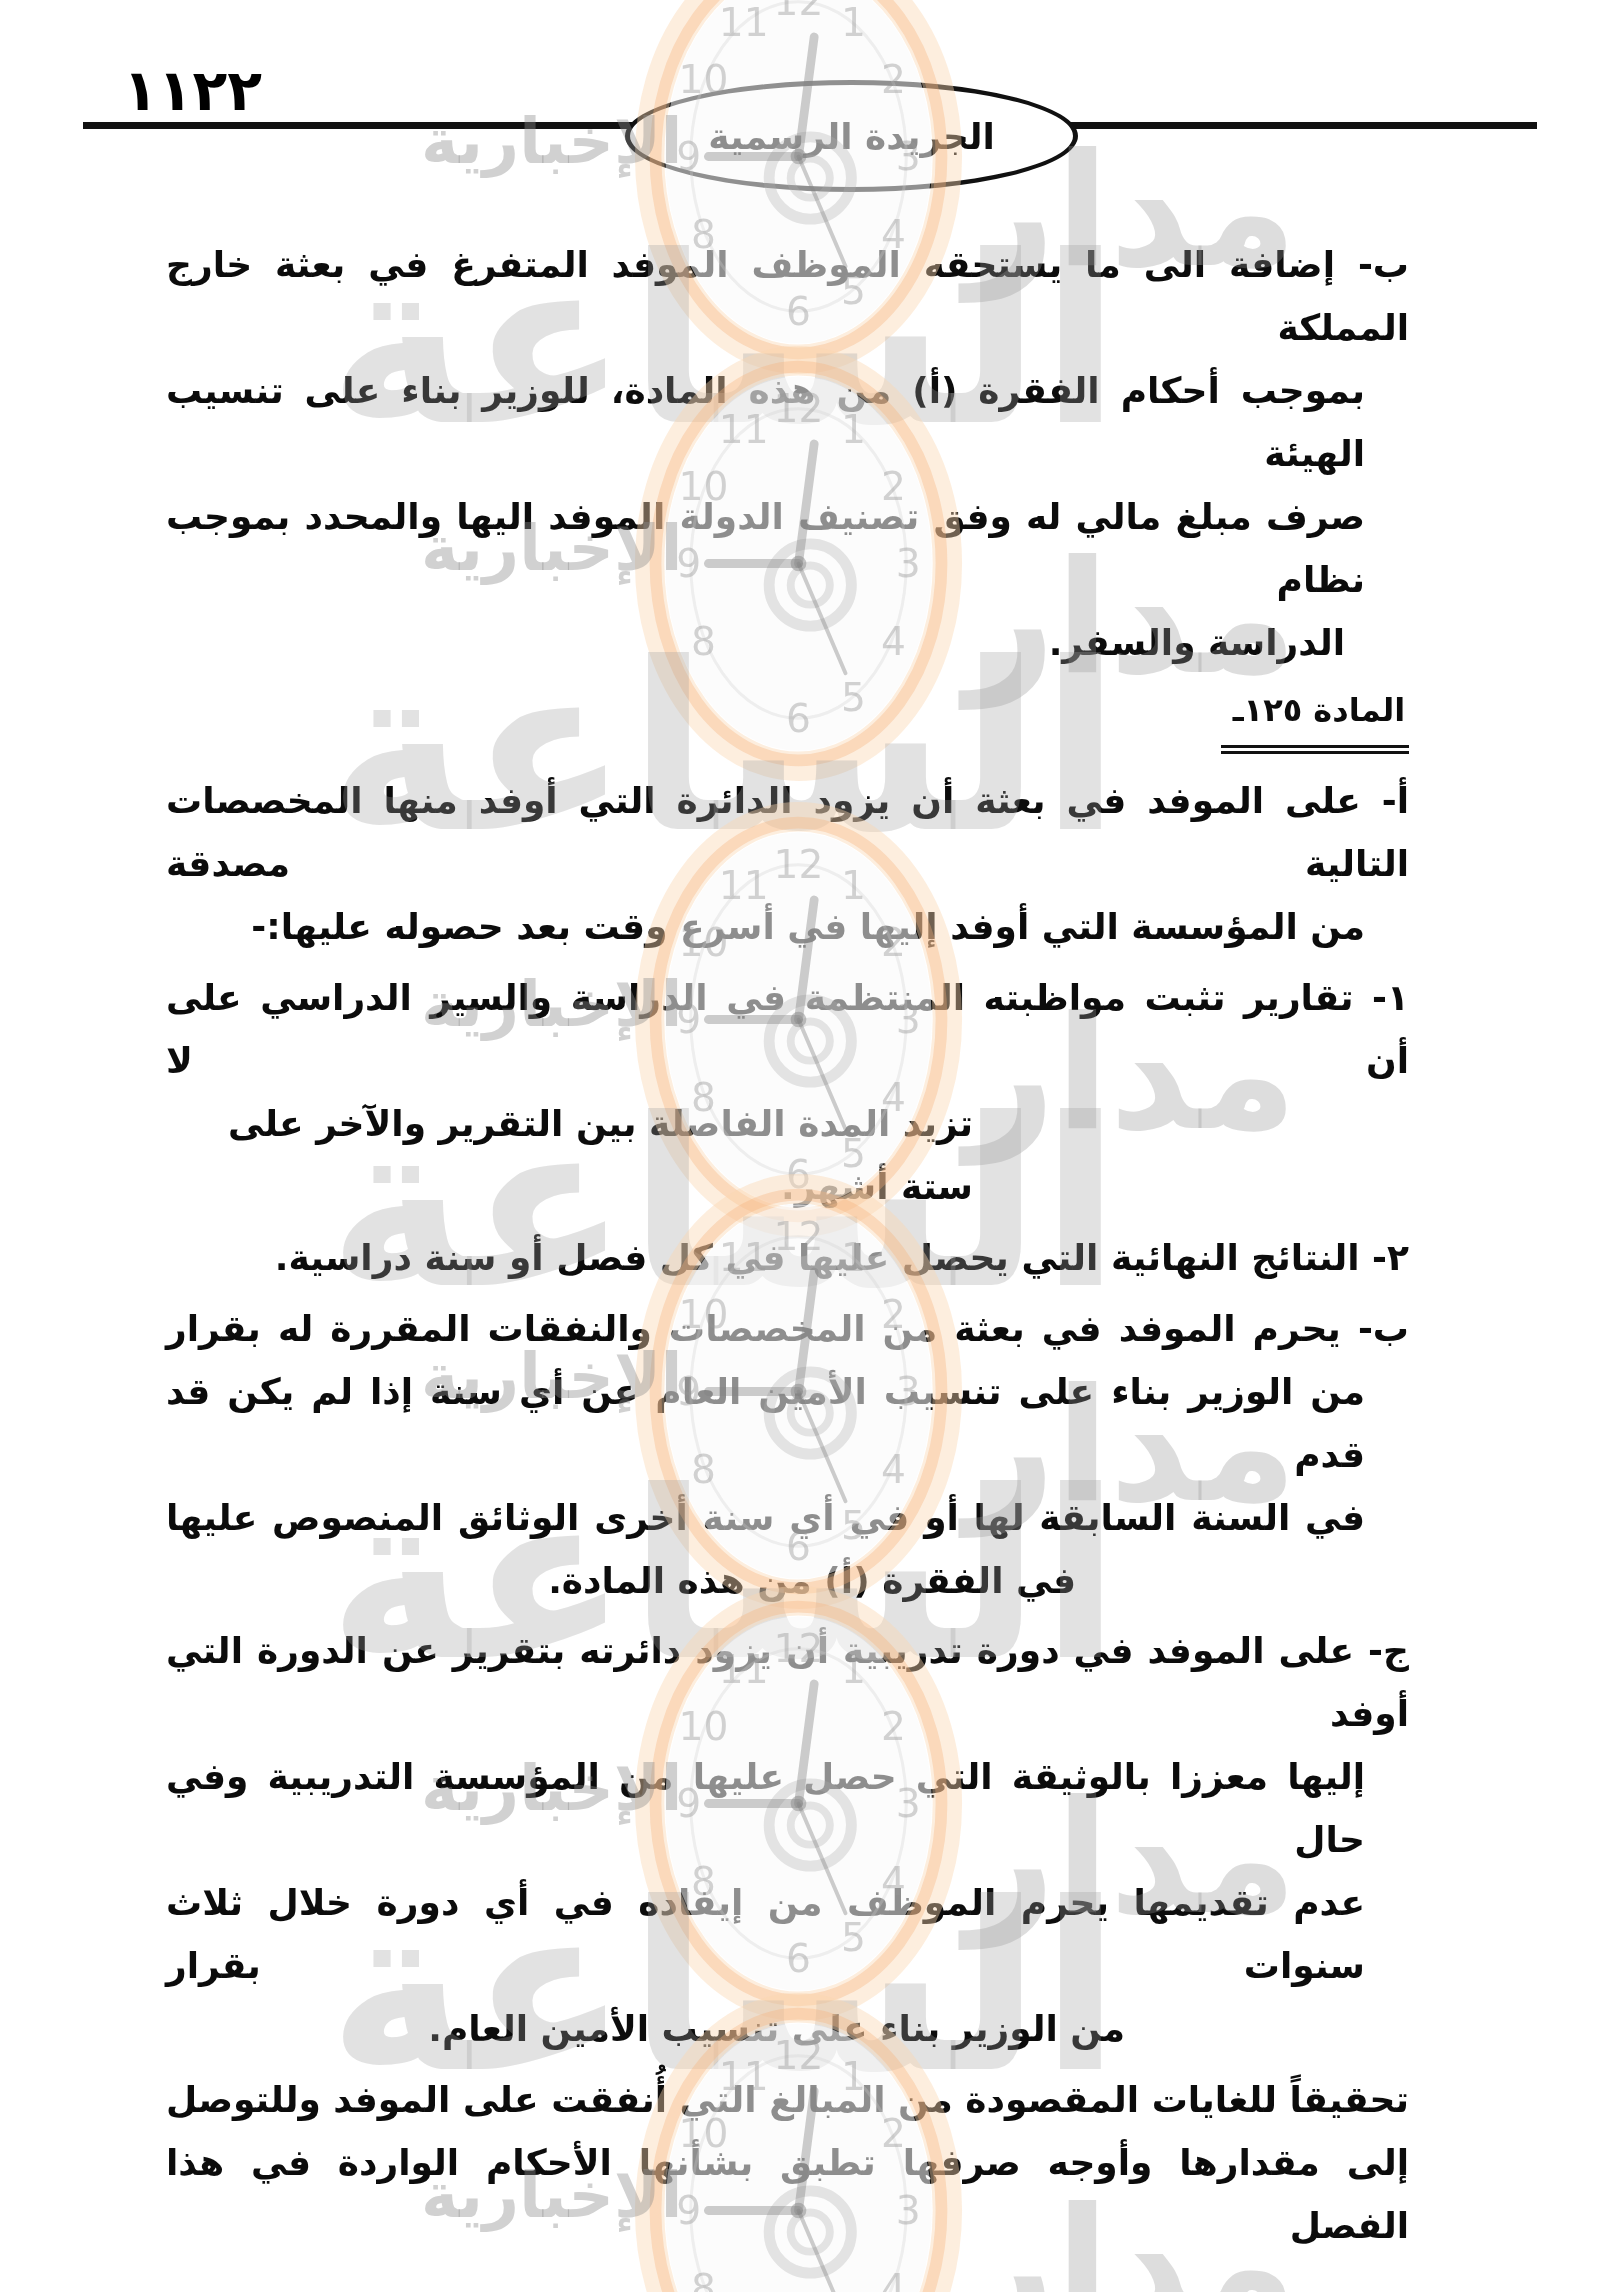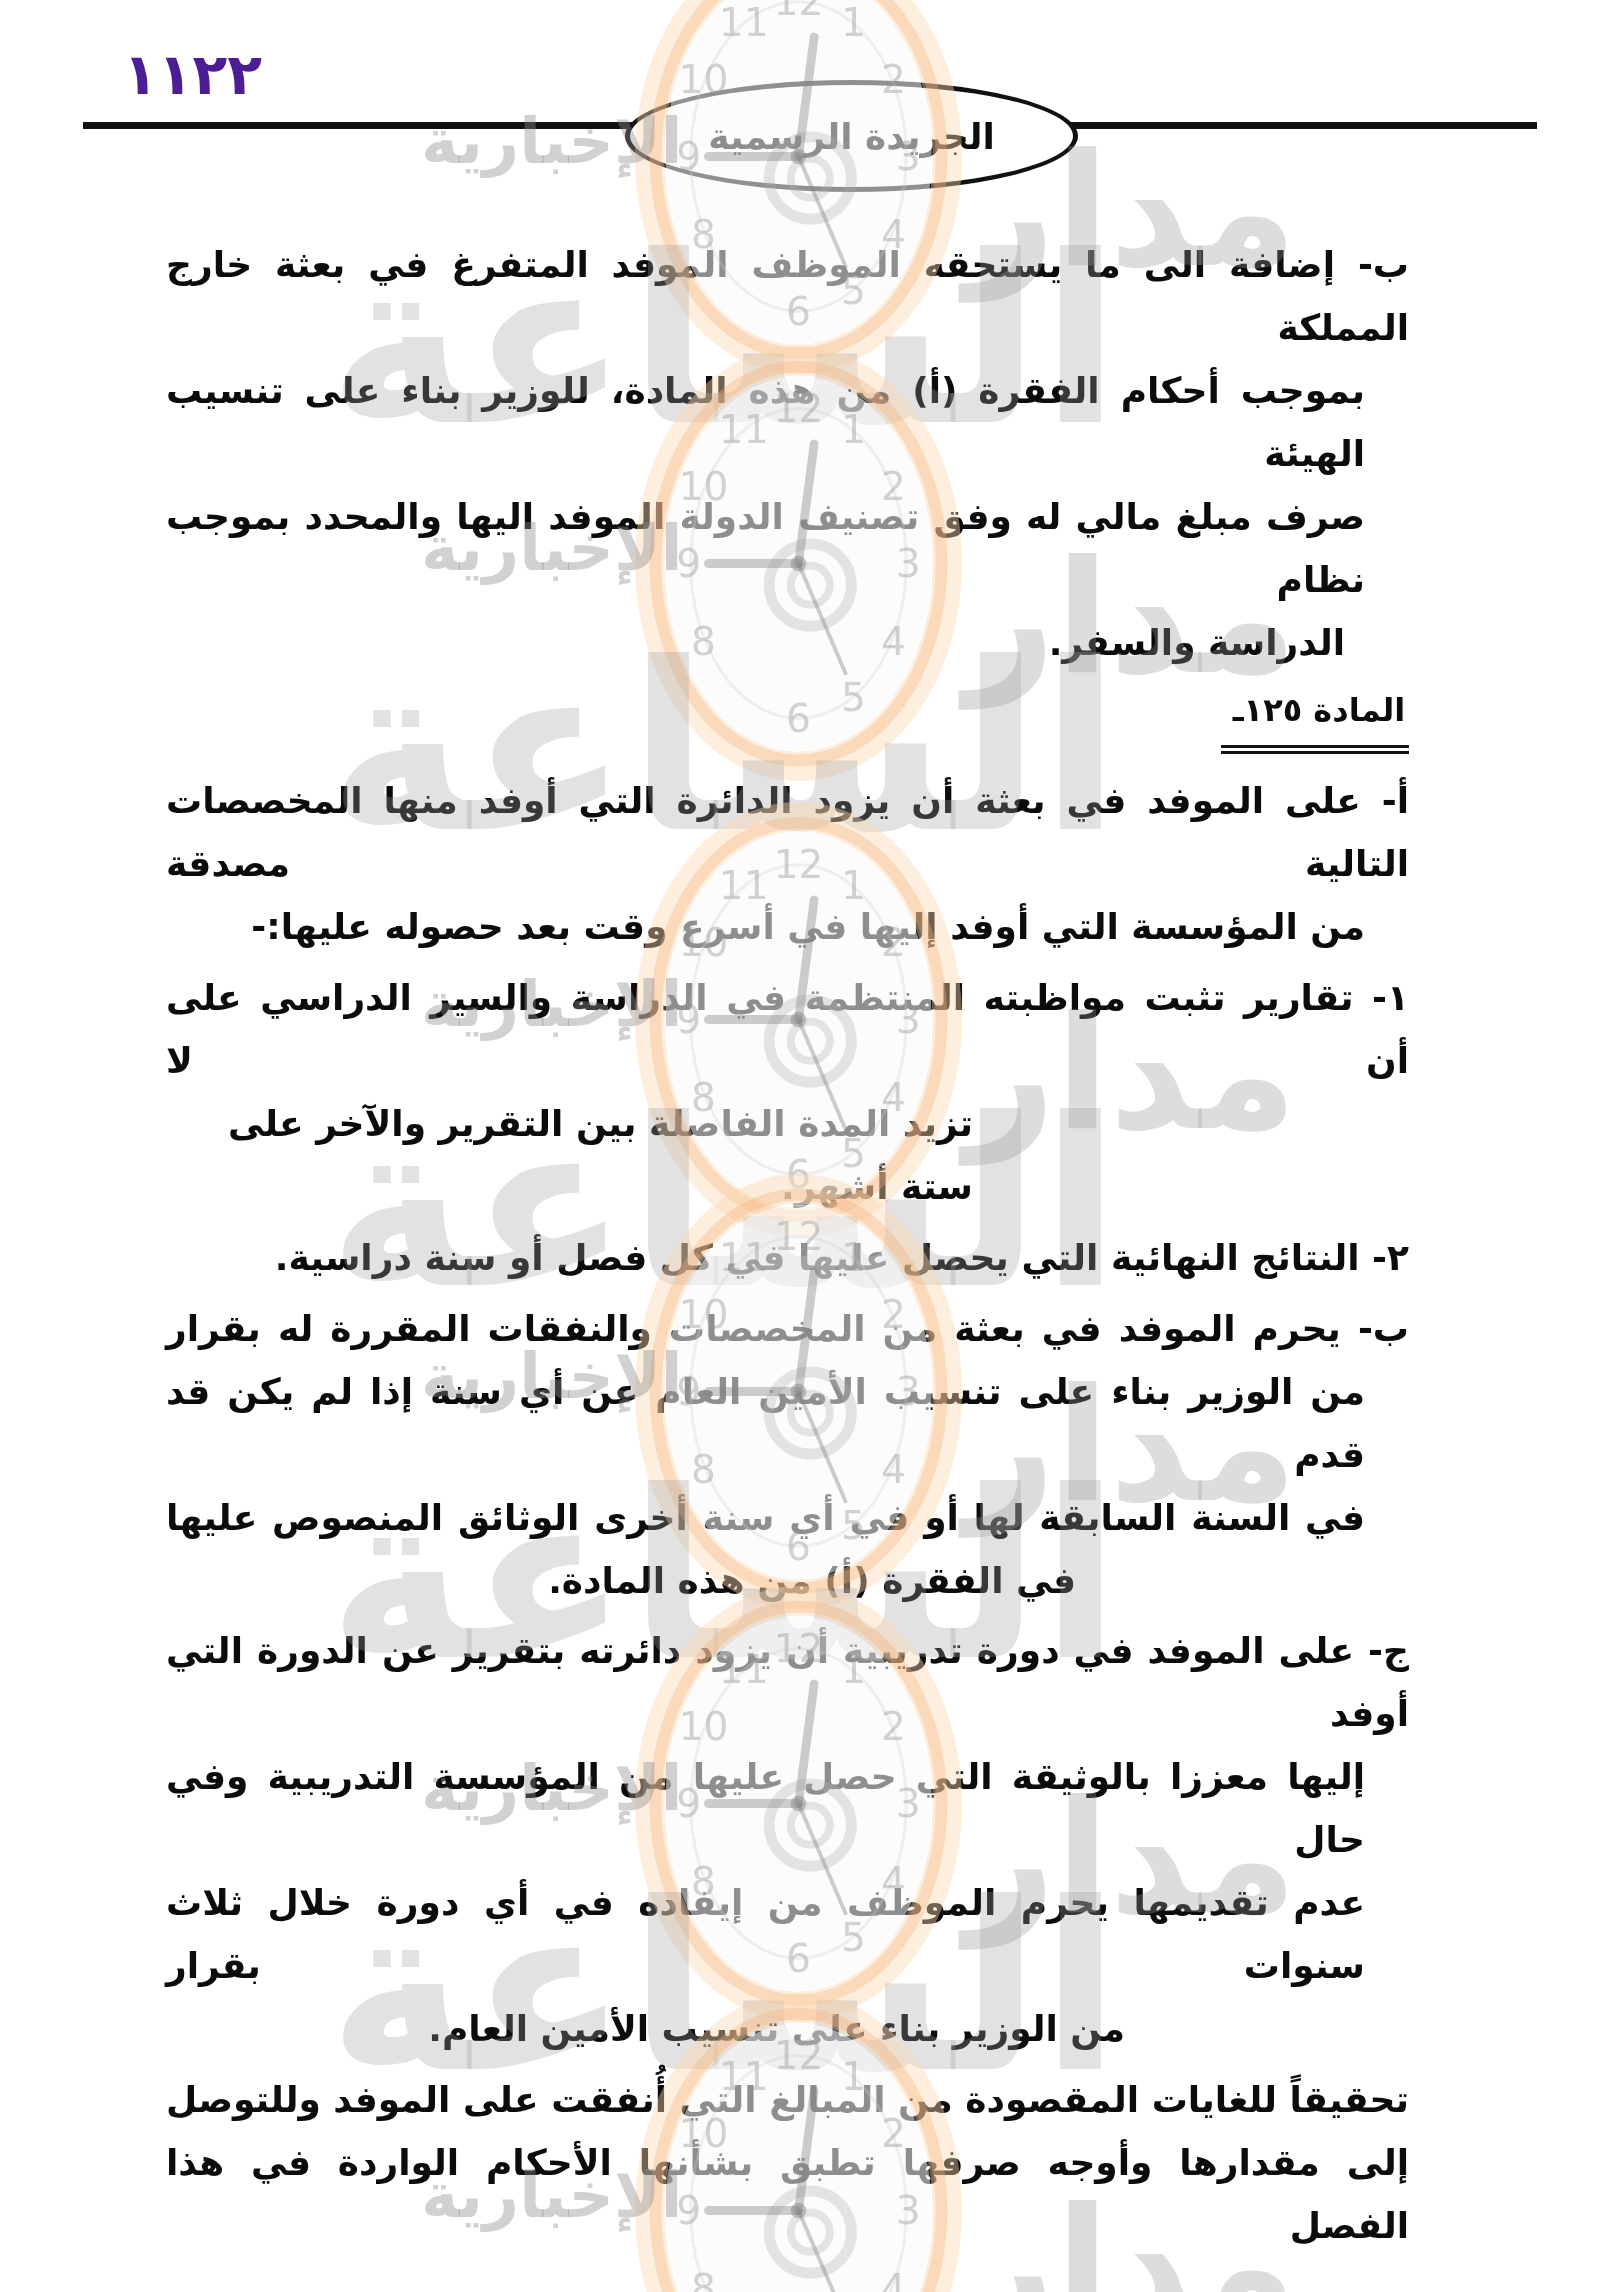--- a/index.html
+++ b/index.html
@@ -2,22 +2,22 @@
 <html lang="ar" dir="rtl"><head>
 <meta charset="utf-8">
 <style>
   html,body{margin:0;padding:0;}
   body{
     width:1621px;height:2293px;position:relative;background:#ffffff;
     overflow:hidden;font-family:"DejaVu Sans", sans-serif;
   }
   
   .page-number{
-    position:absolute;top:41px;left:123px;font-size:57px;font-weight:bold;
-    color:#4c1d95;letter-spacing:9.8px;direction:rtl;
+    position:absolute;top:57px;left:123px;font-size:57px;font-weight:bold;
+    color:#000000;letter-spacing:9.8px;direction:rtl;
   }
   .head-rule{
     position:absolute;top:122px;left:83px;width:1454px;height:6.9px;background:#111;
   }
   .gazette-oval{
     position:absolute;top:80px;left:625px;width:453px;height:112px;
     border:5.9px solid #111;border-radius:50%;background:#fff;
     display:flex;align-items:center;justify-content:center;box-sizing:border-box;
   }
   .gazette-oval span{font-size:36px;font-weight:bold;color:#0d0d0d;}

